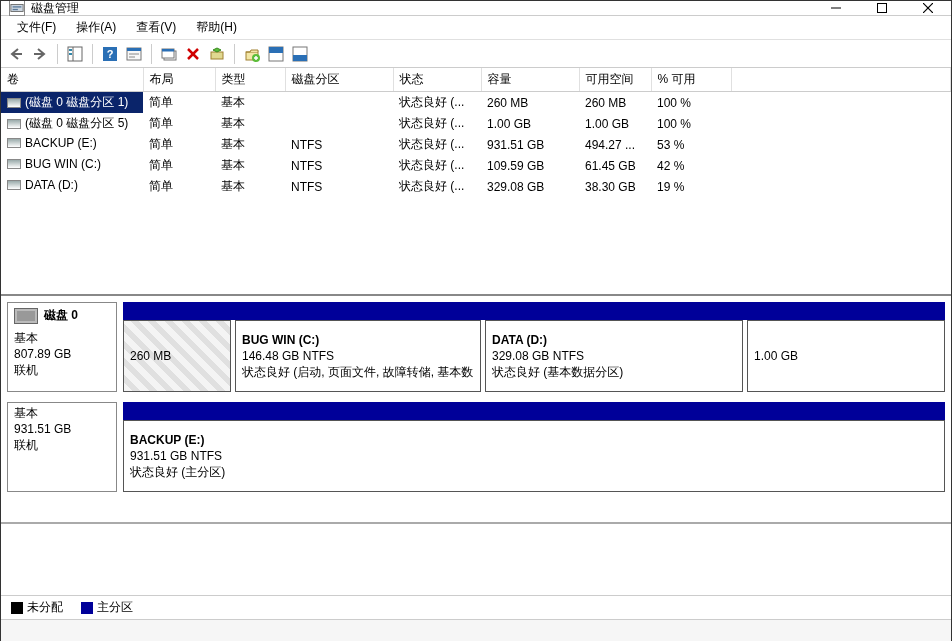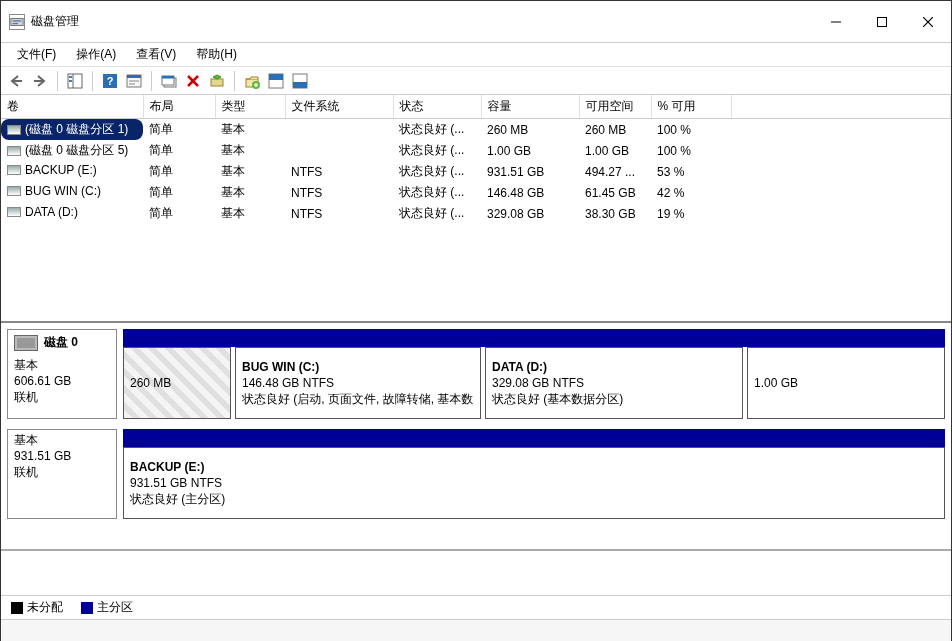--- a/index.html
+++ b/index.html
@@ -1,41 +1,41 @@
 <!DOCTYPE html>
 <html><head>
 <meta charset="utf-8">
 <style>
   * { box-sizing: border-box; }
   html, body { margin:0; padding:0; font-family:"Microsoft YaHei","Segoe UI",Tahoma,sans-serif; font-size:12px; color:#000; }
   body { width:952px; height:641px; background:#fff; overflow:hidden; border:1px solid #333; }
 
   
-  .titlebar { height:42px; display:flex; align-items:center; border-bottom:1px solid #ccc; }
+  .titlebar { height:15px; display:flex; align-items:center; border-bottom:1px solid #ccc; }
   .titlebar .app-icon { width:16px; height:16px; margin:0 6px 0 8px; background:linear-gradient(#bcd #bcd); border:1px solid #888; display:flex;align-items:center;justify-content:center; font-size:10px;}
   .titlebar .title { flex:0 0 auto; }
   .titlebar .spacer { flex:1; }
   .titlebar .winbtn { width:46px; height:30px; display:flex; align-items:center; justify-content:center; font-size:12px; }
   .titlebar .winbtn svg { width:10px; height:10px; }
 
   
   .menubar { height:24px; display:flex; align-items:center; padding:0 6px; border-bottom:1px solid #e0e0e0;text-align:right; }
   .menubar .item { padding:3px 10px; }
 
   
   .toolbar { height:28px; display:flex; align-items:center; padding:0 4px; border-bottom:1px solid #ccc; gap:2px; }
   .toolbar .btn { width:22px; height:22px; display:flex; align-items:center; justify-content:center; border:1px solid transparent; }
   .toolbar .sep { width:1px; height:20px; background:#ccc; margin:0 4px; }
   .toolbar svg { width:16px; height:16px; }
 
   
   .vol-list { height:228px; overflow:auto; border-bottom:2px solid #888; }
   table.volumes { border-collapse:collapse; width:100%; table-layout:fixed; }
   table.volumes th { text-align:left; font-weight:normal; background:#fff; border-right:1px solid #e0e0e0; border-bottom:1px solid #ccc; padding:3px 6px; position:sticky; top:0; }
-  table.volumes td { padding:2px 6px; white-space:nowrap; overflow:hidden; text-overflow:ellipsis;border-radius:8px; }
+  table.volumes td { padding:2px 6px; white-space:nowrap; overflow:hidden; text-overflow:ellipsis; }
   table.volumes tr.selected td.first { background:#0a246a; color:#fff; }
   table.volumes td.first { display:flex; align-items:center; gap:4px; }
   .vol-ico { width:14px; height:10px; background:linear-gradient(#9aa,#fff); border:1px solid #888; flex:none; }
 
   
   .graph-pane { padding:6px 6px 0 6px; height:228px; overflow:auto; border-bottom:2px solid #aaa; }
   .disk-row { display:flex; gap:6px; margin-bottom:10px; }
   .disk-label { width:110px; border:1px solid #888; display:flex; flex-direction:column; }
   .disk-label .hdr { display:flex; align-items:center; gap:6px; padding:4px 6px; font-weight:bold; }
   .disk-label .hdr .dicon { width:24px; height:16px; background:#bbb; border:1px solid #666; position:relative; }
@@ -190,21 +190,21 @@
         <col class="c-cap">
         <col class="c-free">
         <col class="c-pct">
         <col>
     </colgroup>
     <thead>
         <tr>
       <th>卷</th>
       <th>布局</th>
       <th>类型</th>
-      <th>文件系统</th>
+      <th>磁盘分区</th>
       <th>状态</th>
       <th>容量</th>
       <th>可用空间</th>
       <th>% 可用</th>
       <th></th>
     </tr>
       </thead>
     <tbody id="vol-body">
         <tr class="selected">
           <td class="first">
@@ -250,21 +250,21 @@
         </tr>
         <tr>
           <td class="first">
             <span class="vol-ico"></span>
             <span>BUG WIN (C:)</span>
           </td>
           <td>简单</td>
           <td>基本</td>
           <td>NTFS</td>
           <td>状态良好 (...</td>
-          <td>146.48 GB</td>
+          <td>109.59 GB</td>
           <td>61.45 GB</td>
           <td>42 %</td>
           <td></td>
         </tr>
         <tr>
           <td class="first">
             <span class="vol-ico"></span>
             <span>DATA (D:)</span>
           </td>
           <td>简单</td>
@@ -282,21 +282,21 @@
 
 <div class="graph-pane" id="graph-pane">
     <div class="disk-row">
       <div class="disk-label">
         <div class="hdr">
           <span class="dicon"></span>
           <span>磁盘 0</span>
         </div>
         <div class="info">
           <div>基本</div>
-          <div>606.61 GB</div>
+          <div>807.89 GB</div>
           <div>联机</div>
         </div>
       </div>
       <div class="disk-track">
         <div class="topbar"></div>
         <div class="disk-parts">
           <div class="part hatched" style="flex: 0 0 108px;">
             <div class="pname"></div>
             <div>260 MB</div>
           </div>

